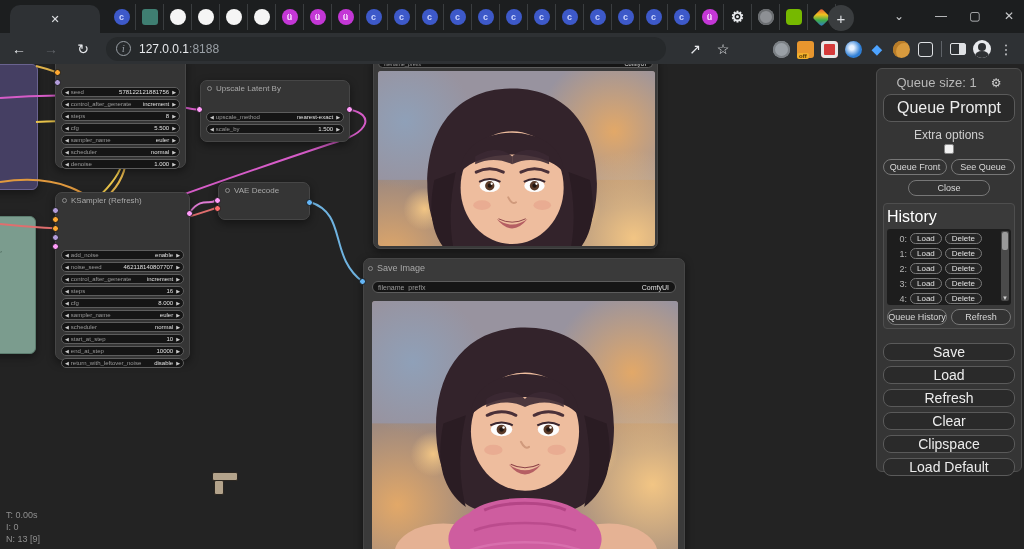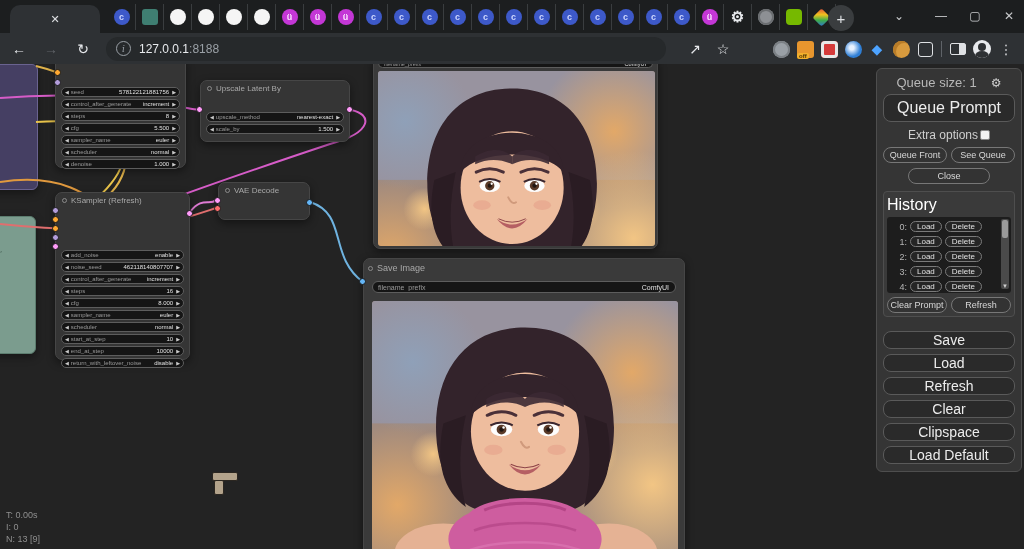--- a/index.html
+++ b/index.html
@@ -97,21 +97,21 @@
 
   
   #sidepanel { position:absolute; left:876px; top:68px; width:146px; height:404px; background:#353535;
                border:1px solid #4e4e4e; border-radius:6px; padding:4px 6px; z-index:10; }
   #queue-size-row { display:flex; align-items:center; justify-content:center; gap:8px; margin-top:2px; }
   #queue-size { color:#b8b8b8; font-size:13px; }
   #queue-gear { color:#cfcfcf; font-size:12px; margin-left:6px; }
   .bigbtn { display:block; width:100%; background:#2a2a2a; border:1px solid #5a5a5a; border-radius:8px;
             color:#ececec; text-align:center; font-family:inherit; }
   #queue-prompt { font-size:16px; padding:4px 0; margin-top:4px; }
-  #extra-row { display:flex; align-items:center; justify-content:center; gap:2px; margin-top:6px; }
+  #extra-row { display:flex; align-items:center; justify-content:center; gap:2px; margin-top:6px;flex-direction:column; }
   #extra-label { color:#cfcfcf; font-size:12px; }
   #extra-check { width:10px; height:10px; background:#f2f2f2; border:1px solid #888; border-radius:2px; }
   .pillrow { display:flex; gap:4px; margin-top:5px; }
   .pill { flex:1; background:#333333; border:1px solid #777; border-radius:9px; color:#d8d8d8;
           font-size:9px; text-align:center; padding:2px 0; font-family:inherit; }
   #close-btn { width:62%; margin:5px auto 0; display:block; }
   #history-box { margin-top:7px; background:#3a3a3a; border:1px solid #4e4e4e; border-radius:4px; padding:3px; }
   #history-title { text-align:left; color:#ffffff; font-size:16px; margin:1px 0 3px; }
   #history-list { background:#1d1d1d; border-radius:3px; height:76px; overflow:hidden; position:relative;
                   padding:2px 12px 0 4px; }
@@ -542,21 +542,21 @@
         <button class="hbtn">Load</button>
         <button class="hbtn">Delete</button>
       </div>
 
       <div id="hscroll">
         <div id="hthumb"></div>
         <div id="harrow">▼</div>
       </div>
     </div>
     <div id="history-foot">
-      <button class="pill">Clear Prompt</button>
+      <button class="pill">Queue History</button>
       <button class="pill">Refresh</button>
     </div>
   </div>
 
   <div class="actions">
     <button class="bigbtn actbtn">Save</button>
     <button class="bigbtn actbtn">Load</button>
     <button class="bigbtn actbtn">Refresh</button>
     <button class="bigbtn actbtn">Clear</button>
     <button class="bigbtn actbtn">Clipspace</button>

